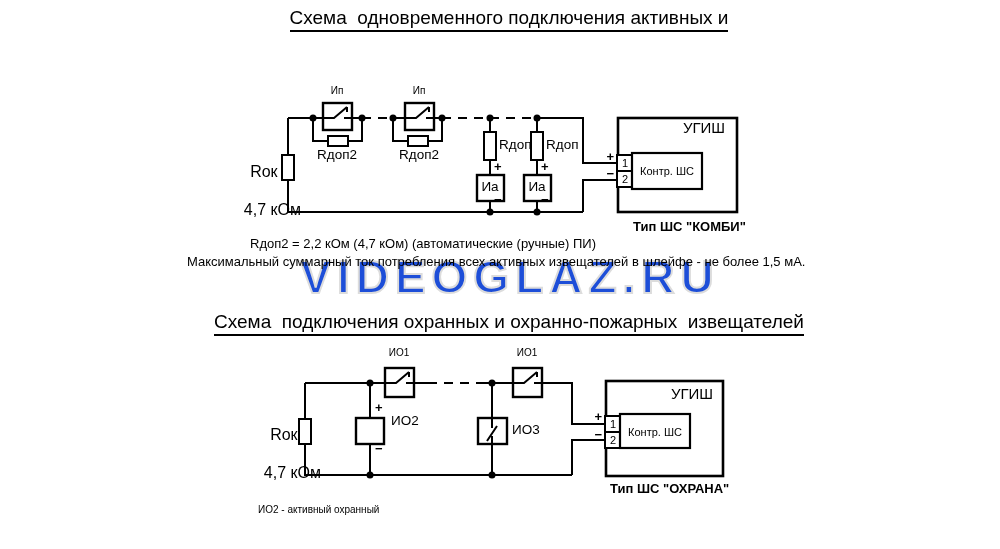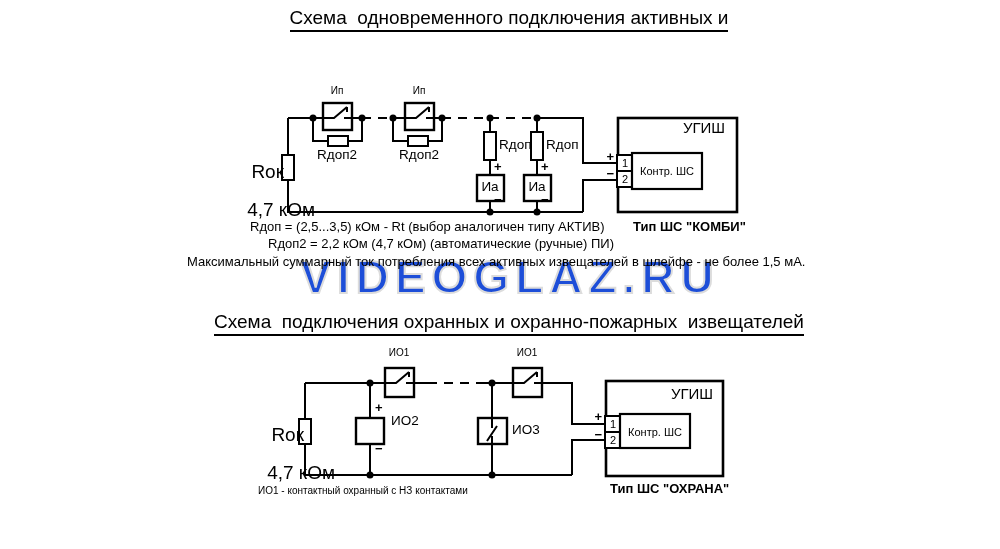--- a/index.html
+++ b/index.html
@@ -9,21 +9,21 @@
   .lbl{position:absolute;white-space:pre;line-height:1.1;color:#000;}
   .cx{transform:translateX(-50%);}
   .b{font-weight:bold;}
   .f11{font-size:11px;}
   .f13{font-size:13px;}
   .f135{font-size:13.5px;}
   .f14{font-size:10px;}
   .f18{font-size:15px;}
   .title{position:absolute;left:15px;width:988px;text-align:center;font-size:19px;}
   .title span{display:inline-block;border-bottom:2px solid #000;padding-bottom:1px;white-space:pre;}
-  .rokblk{position:absolute;text-align:right;font-size:19px;line-height:19px;white-space:pre;}
+  .rokblk{position:absolute;text-align:center;font-size:16px;line-height:19px;white-space:pre;}
   .tright{text-align:right;display:inline-block;width:26px;}
   #watermark{position:absolute;left:510px;top:250px;transform:translateX(-50%);
      font-size:46px;font-weight:bold;letter-spacing:6px;color:#1d4ed8;
      -webkit-text-stroke:2px #dcdcdc;text-shadow:0 0 1px #e3e3e3;white-space:pre;}
 </style>
 </head>
 <body>
 
 <div id="page">
 
@@ -120,22 +120,21 @@
   <span class="lbl b f13" style="left:541px;top:193px">−</span>
 
   <span class="lbl b f13" style="left:588px;top:150px"><span class="tright">+</span></span>
   <span class="lbl b f13" style="left:588px;top:167px"><span class="tright">−</span></span>
   <span class="lbl cx f11" style="left:625px;top:157px">1</span>
   <span class="lbl cx f11" style="left:625px;top:173px">2</span>
   <span class="lbl cx f11" style="left:667px;top:165px">Контр. ШС</span>
   <span class="lbl cx f18" style="left:704px;top:120px">УГИШ</span>
   <span class="lbl b f13" style="left:633px;top:220px">Тип ШС "КОМБИ"</span>
 
-  <span class="lbl f13" style="left:250px;top:220px">Rдоп = (2,5...3,5) кОм - Rt (выбор аналогичен типу АКТИВ)</span>
-  <span class="lbl f13" style="left:268px;top:237px">Rдоп2 = 2,2 кОм (4,7 кОм) (автоматические (ручные) ПИ)</span>
+  <span class="lbl f13" style="left:250px;top:237px">Rдоп2 = 2,2 кОм (4,7 кОм) (автоматические (ручные) ПИ)</span>
   <span class="lbl f13" style="left:187px;top:255px">Максимальный суммарный ток потребления всех активных извещателей в шлейфе - не более 1,5 мА.</span>
 
   <div class="title" style="top:311px">
     <span>Схема  подключения охранных и охранно-пожарных  извещателей</span>
   </div>
 
   <span class="lbl cx f14" style="left:399px;top:347px">ИО1</span>
   <span class="lbl cx f14" style="left:527px;top:347px">ИО1</span>
 
   <div class="rokblk" style="left:246px;top:406px;width:58px">
@@ -149,15 +148,15 @@
   <span class="lbl f135" style="left:512px;top:423px">ИО3</span>
 
   <span class="lbl b f13" style="left:576px;top:410px"><span class="tright">+</span></span>
   <span class="lbl b f13" style="left:576px;top:428px"><span class="tright">−</span></span>
   <span class="lbl cx f11" style="left:613px;top:418px">1</span>
   <span class="lbl cx f11" style="left:613px;top:434px">2</span>
   <span class="lbl cx f11" style="left:655px;top:426px">Контр. ШС</span>
   <span class="lbl cx f18" style="left:692px;top:386px">УГИШ</span>
   <span class="lbl b f13" style="left:610px;top:482px">Тип ШС "ОХРАНА"</span>
 
-  <span class="lbl f14" style="left:258px;top:485px">ИО1 - контактный охранный с НЗ контактами</span>
+  <span class="lbl f14" style="left:258px;top:504px">ИО2 - активный охранный</span>
 
 </div>
 
 </body></html>

